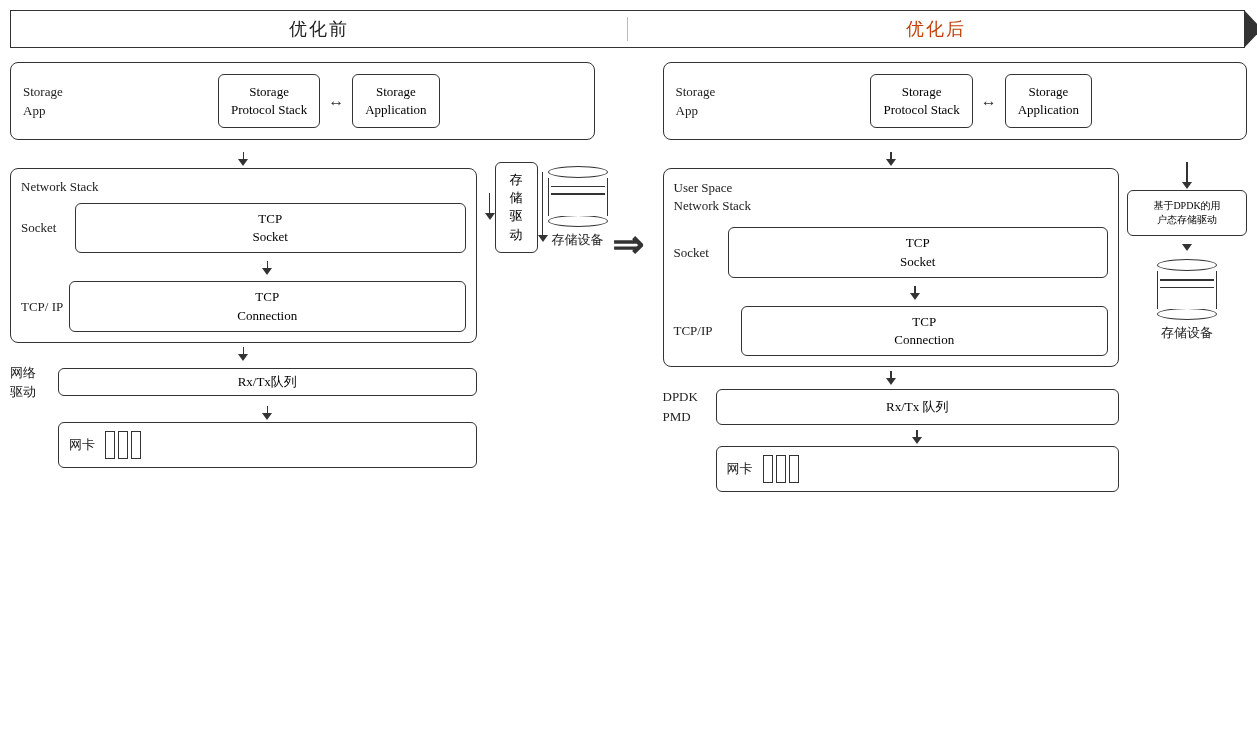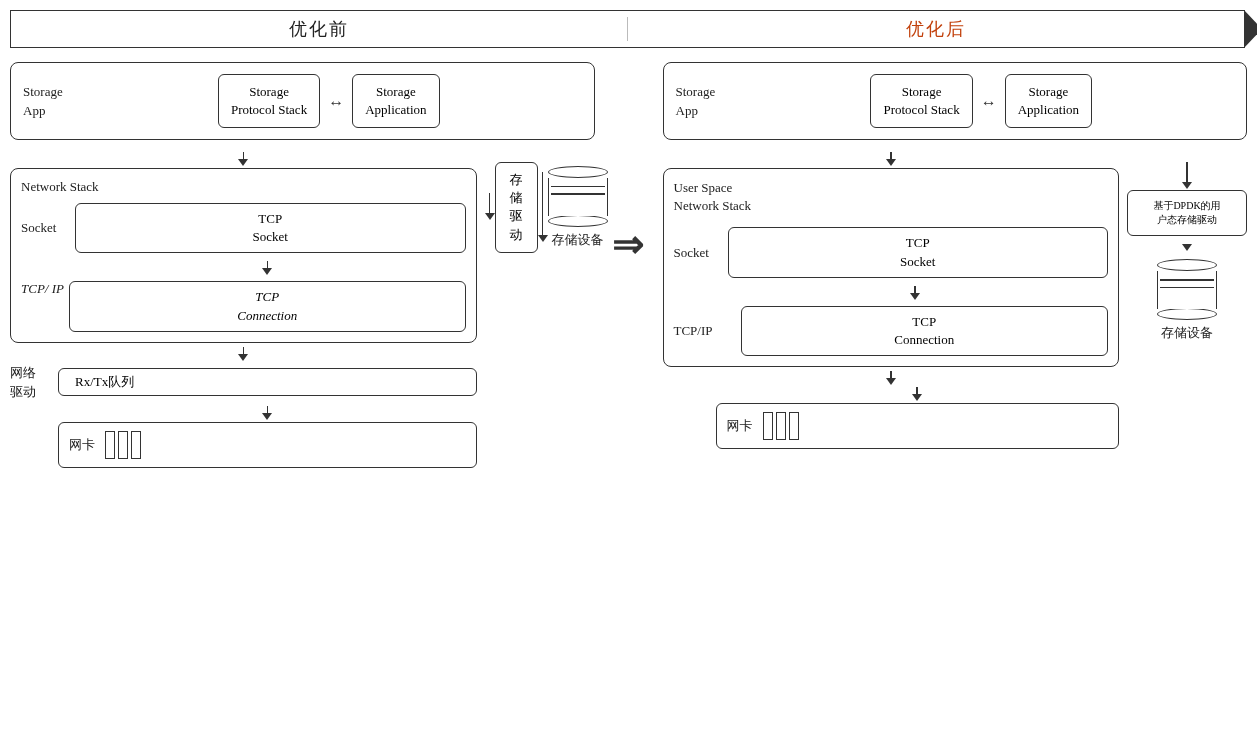--- a/index.html
+++ b/index.html
@@ -115,38 +115,38 @@
 Socket</div>
             </div>
 
             <div style="display:flex; justify-content:center; margin-bottom:6px; padding-left:48px;">
               <div style="display:flex; flex-direction:column; align-items:center; height:14px;">
                 <div style="width:1.5px; height:8px; background:#333;"></div>
                 <div style="width:0; height:0; border-left:5px solid transparent; border-right:5px solid transparent; border-top:7px solid #333;"></div>
               </div>
             </div>
 
-            <div style="display:flex; font-style:italic;">
+            <div style="display:flex; align-items:center; ">
               <div style="font-size:13px; color:#222; min-width:48px;">TCP/ IP</div>
               <div style="border:1.5px solid #333; border-radius:6px; padding:6px 14px; font-size:13px; text-align:center; white-space:pre-line; line-height:1.4; flex:1;">TCP
 Connection</div>
             </div>
           </div>
 
           <div style="display:flex; justify-content:center; margin-bottom:2px;">
             <div style="display:flex; flex-direction:column; align-items:center; height:14px;">
               <div style="width:1.5px; height:8px; background:#333;"></div>
               <div style="width:0; height:0; border-left:5px solid transparent; border-right:5px solid transparent; border-top:7px solid #333;"></div>
             </div>
           </div>
 
           <div style="display:flex; align-items:center; gap:8px; margin-bottom:4px;">
             <div style="font-size:13px; color:#222; white-space:pre-line; line-height:1.5; min-width:40px;">网络
 驱动</div>
-            <div style="border:1.5px solid #333; border-radius:6px; padding:4px 16px; font-size:13px; text-align:left; background:#fff; flex:1;">Rx/Tx队列</div>
+            <div style="border:1.5px solid #333; border-radius:6px; padding:4px 16px; font-size:13px; text-align:center; background:#fff; flex:1;">Rx/Tx队列</div>
           </div>
 
           <div style="display:flex; justify-content:center; margin-bottom:2px; padding-left:48px;">
             <div style="display:flex; flex-direction:column; align-items:center; height:14px;">
               <div style="width:1.5px; height:8px; background:#333;"></div>
               <div style="width:0; height:0; border-left:5px solid transparent; border-right:5px solid transparent; border-top:7px solid #333;"></div>
             </div>
           </div>
 
           <div style="display:flex; align-items:center; gap:8px;">
@@ -245,20 +245,25 @@
             </div>
           </div>
 
           <div style="display:flex; justify-content:center; margin-bottom:2px;">
             <div style="display:flex; flex-direction:column; align-items:center; height:14px;">
               <div style="width:1.5px; height:8px; background:#333;"></div>
               <div style="width:0; height:0; border-left:5px solid transparent; border-right:5px solid transparent; border-top:7px solid #333;"></div>
             </div>
           </div>
 
+          <div style="display:flex; align-items:center; gap:8px; margin-bottom:4px;">
+            <div style="font-size:13px; color:#222; white-space:pre-line; line-height:1.5; min-width:45px;">DPDK
+PMD</div>
+            <div style="border:1.5px solid #333; border-radius:6px; padding:8px 16px; font-size:13px; text-align:center; background:#fff; flex:1;">Rx/Tx 队列</div>
+          </div>
 
           <div style="display:flex; justify-content:center; margin-bottom:2px; padding-left:52px;">
             <div style="display:flex; flex-direction:column; align-items:center; height:14px;">
               <div style="width:1.5px; height:8px; background:#333;"></div>
               <div style="width:0; height:0; border-left:5px solid transparent; border-right:5px solid transparent; border-top:7px solid #333;"></div>
             </div>
           </div>
 
           <div style="display:flex; align-items:center; gap:8px;">
             <div style="min-width:45px;"></div>

